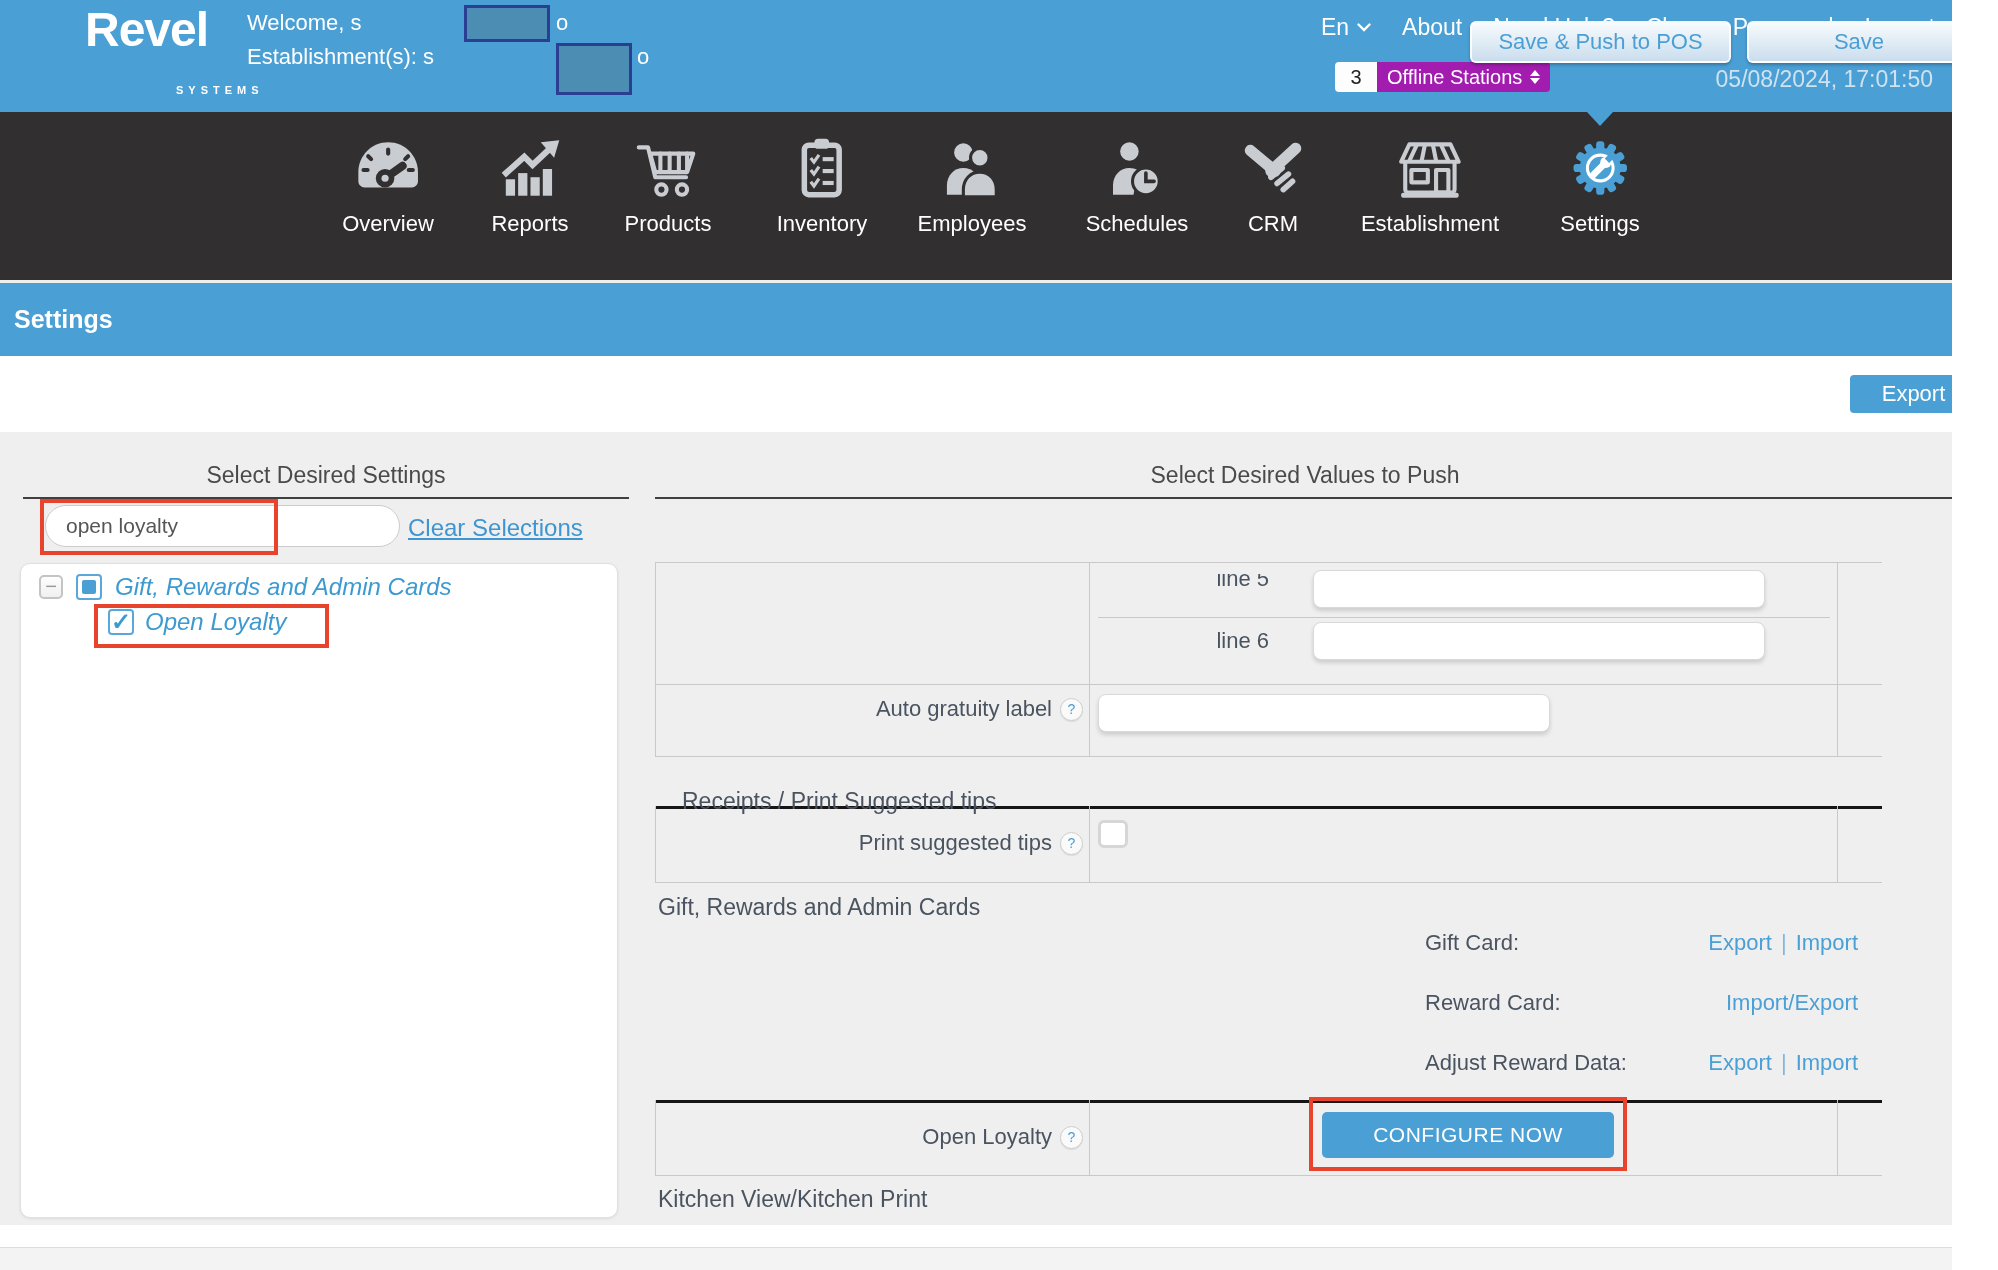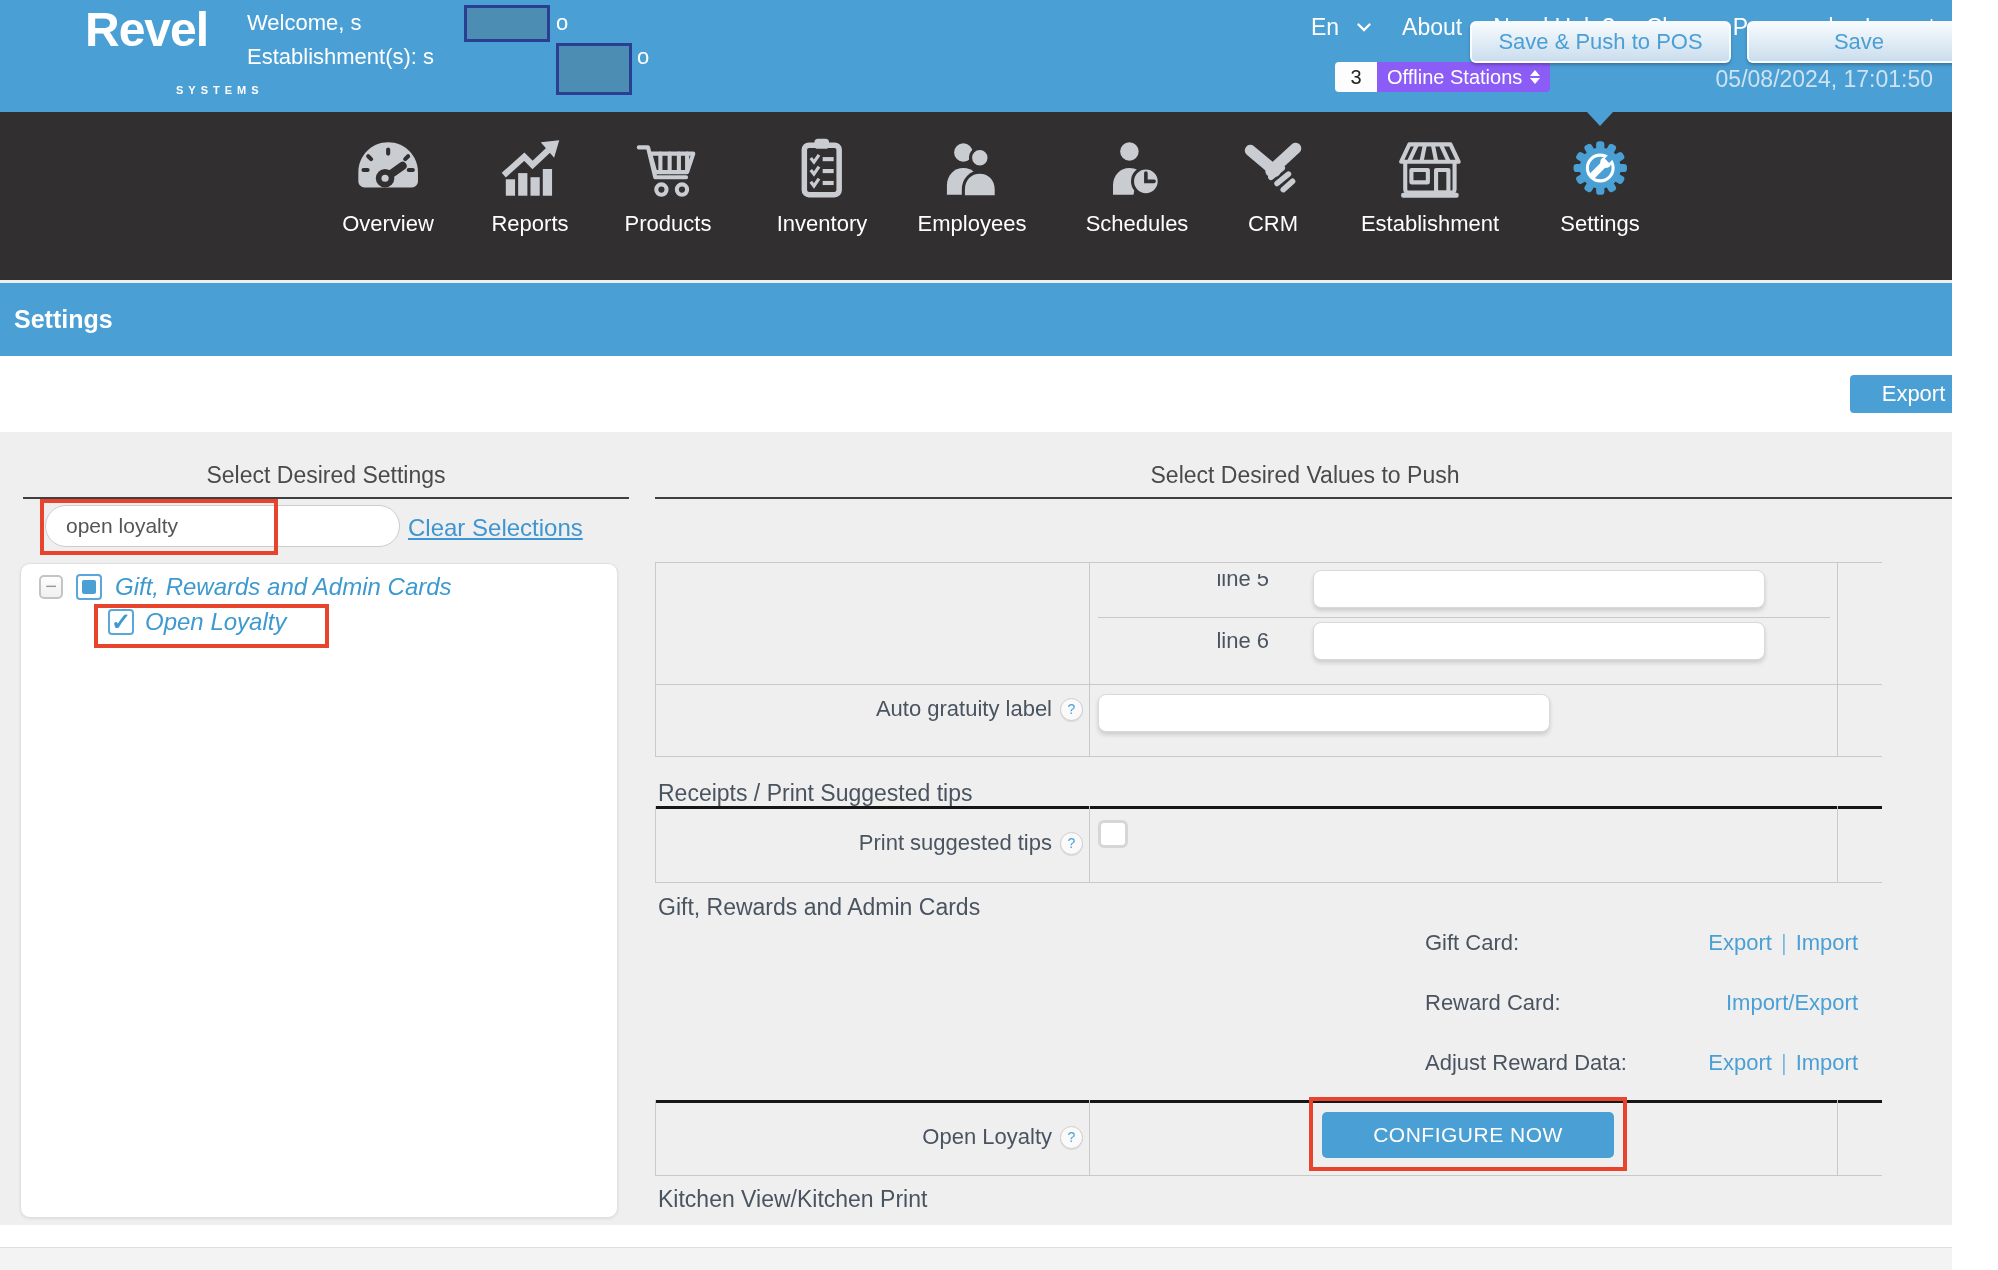--- a/index.html
+++ b/index.html
@@ -7,24 +7,24 @@
   .page { position:relative; width:1952px; height:1270px; overflow:hidden; background:#ffffff;padding-left:48px; }
 
   
   .top-header { position:absolute; left:0; top:0; width:1998px; height:112px; background:#4A9FD5; }
   .logo-brand { position:absolute; left:85px; top:2px; font-size:48px; font-weight:bold; color:#fff; letter-spacing:-1px; }
   .logo-sub { position:absolute; left:176px; top:84px; font-size:11px; color:#fff; letter-spacing:5px; font-weight:bold; }
   .hdr-txt { position:absolute; color:#fff; font-size:22px; }
   .redaction { position:absolute; background:#4C8DB3; border:3px solid #2A3E92; }
   .hdr-links { position:absolute; top:14px; right:63px; display:flex; gap:31px; align-items:center; }
   .hdr-link { color:#fff; font-size:23px; white-space:nowrap; cursor:pointer; }
-  .lang { display:flex; align-items:center; gap:18px;text-align:right; }
+  .lang { display:flex; align-items:center; gap:8px;text-align:right; }
   .offline-badge { position:absolute; left:1335px; top:62px; height:30px; display:flex; font-size:20px; }
   .offline-count { width:42px; background:#fdfdfd; color:#222; border-radius:4px 0 0 4px; display:flex; align-items:center; justify-content:center; }
-  .offline-label { background:#8b5cf6; color:#fff; border-radius:0 4px 4px 0; display:flex; align-items:center; gap:8px; padding:0 10px; }
+  .offline-label { background:#a21caf; color:#fff; border-radius:0 4px 4px 0; display:flex; align-items:center; gap:8px; padding:0 10px; }
   .sort-arrows { display:flex; flex-direction:column; gap:2px; }
   .tri-up { width:0; height:0; border-left:5px solid transparent; border-right:5px solid transparent; border-bottom:6px solid #fff; }
   .tri-down { width:0; height:0; border-left:5px solid transparent; border-right:5px solid transparent; border-top:6px solid #fff; }
   .hdr-date { position:absolute; top:66px; right:65px; color:#cfe2f0; font-size:23px; }
 
   
   .nav-bar { position:absolute; left:0; top:112px; width:1998px; height:168px; background:#312F30; }
   .nav-notch { position:absolute; left:1587px; top:112px; width:0; height:0; border-left:13px solid transparent; border-right:13px solid transparent; border-top:14px solid #4A9FD5; }
   .nav-item { position:absolute; top:128px; transform:translateX(-50%); display:flex; flex-direction:column; align-items:center; gap:9px; cursor:pointer; }
   .nav-icon { height:74px; display:flex; align-items:flex-end; justify-content:center; }
@@ -351,21 +351,21 @@
 
     <span class="row-label" style="left:1099px; top:196px; width:170px; text-align:right;">line 6</span>
     <input class="ri" type="text" style="left: 1313px; top: 190px;">
 
     <div class="label-flex" style="top:264px;">
       <span class="txt">Auto gratuity label</span>
       <span class="help-icon">?</span>
     </div>
     <input class="ri" type="text" style="left: 1098px; top: 262px;">
 
-    <div class="section-hdr" style="top:348px;">Receipts / Print Suggested tips</div>
+    <div class="section-hdr" style="top:356px;margin-left:24px;">Receipts / Print Suggested tips</div>
 
     <div class="label-flex" style="top:398px;">
       <span class="txt">Print suggested tips</span>
       <span class="help-icon">?</span>
     </div>
     <div class="print-cbx"></div>
 
     <div class="section-hdr" style="top:462px;">Gift, Rewards and Admin Cards</div>
 
     <div class="gift-row" style="top:496px;">

